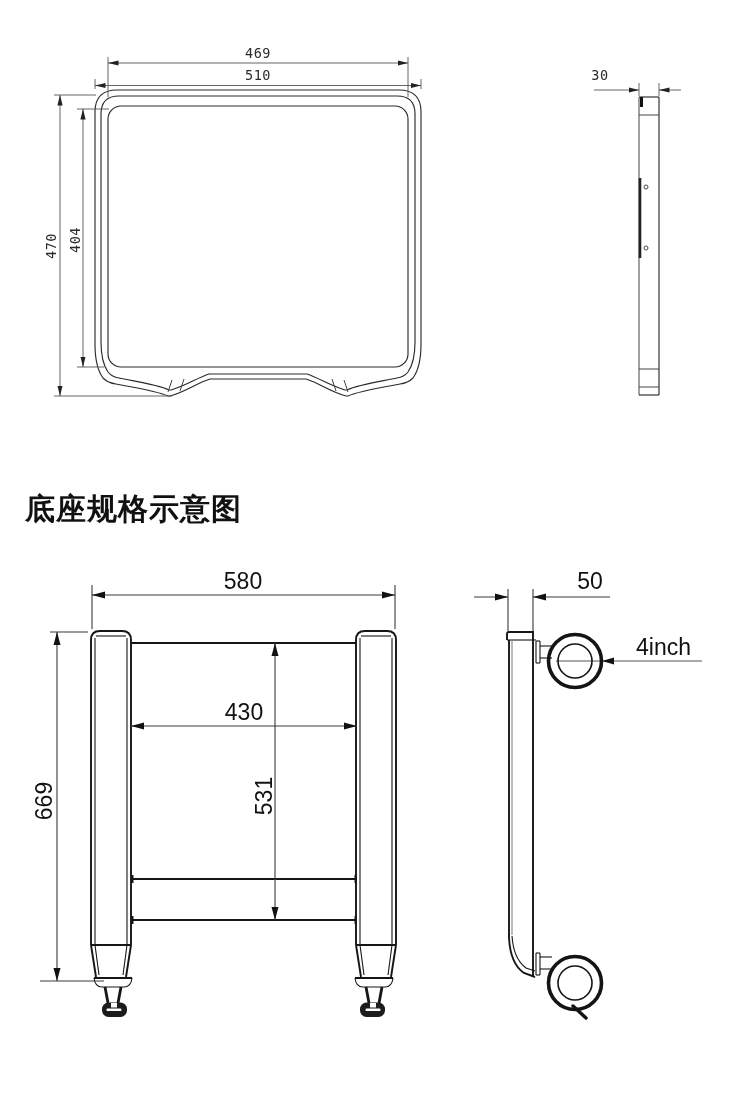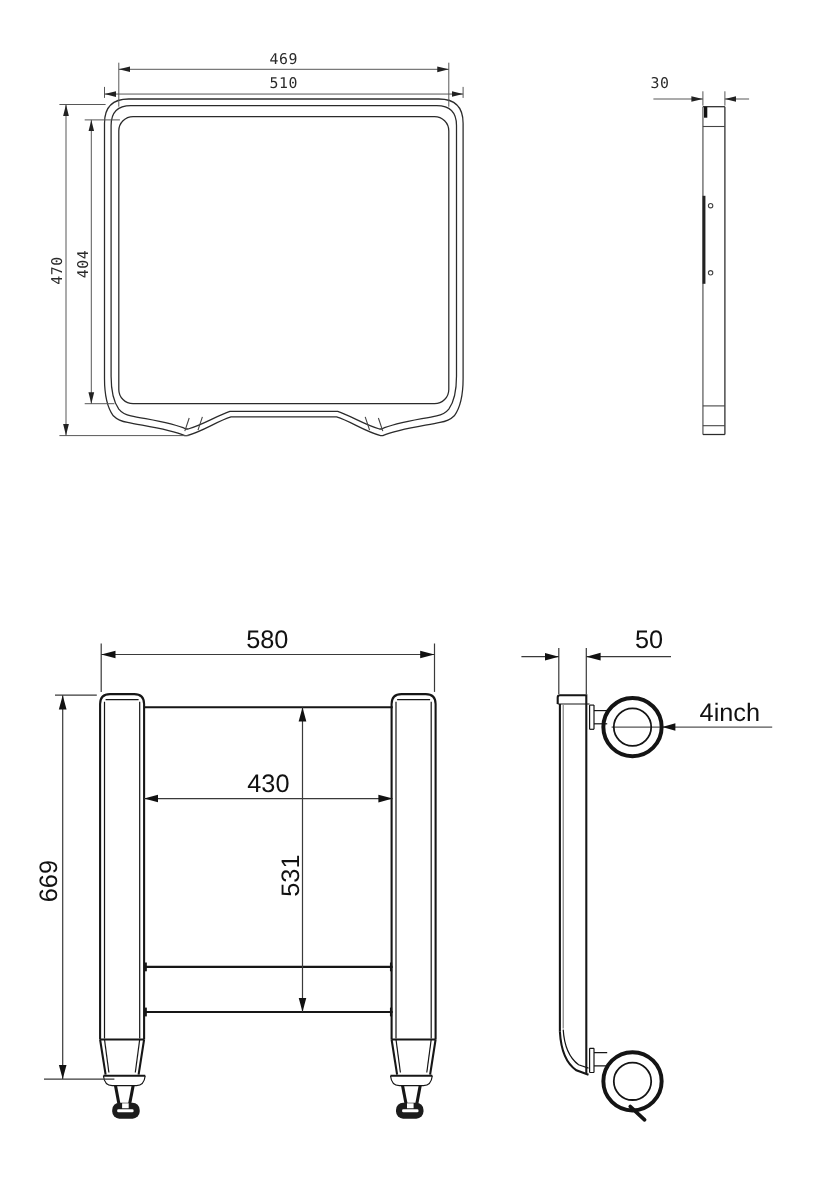--- a/index.html
+++ b/index.html
@@ -20,20 +20,21 @@
   .cad {font-family:"DejaVu Sans Mono","Liberation Mono",monospace;
         font-size:13.5px;fill:#2a2a2a;letter-spacing:0.5px;}
   .eng {font-family:"Liberation Sans","DejaVu Sans",sans-serif;
         font-size:23px;fill:#111;}
 </style>
 </head>
 <body>
 
 <div class="page">
 
+  <div class="heading">底座规格示意图</div>
 
   <svg width="750" height="1093" viewBox="0 0 750 1093">
     <defs>
       <marker id="aS" markerUnits="userSpaceOnUse" markerWidth="12" markerHeight="7" refX="10.5" refY="3.5" orient="auto-start-reverse">
         <path d="M0,0.9 L10.5,3.5 L0,6.1 Z" fill="#222"></path>
       </marker>
       <marker id="aB" markerUnits="userSpaceOnUse" markerWidth="14" markerHeight="9" refX="13" refY="4.5" orient="auto-start-reverse">
         <path d="M0,1 L13,4.5 L0,8 Z" fill="#111"></path>
       </marker>
     </defs>

